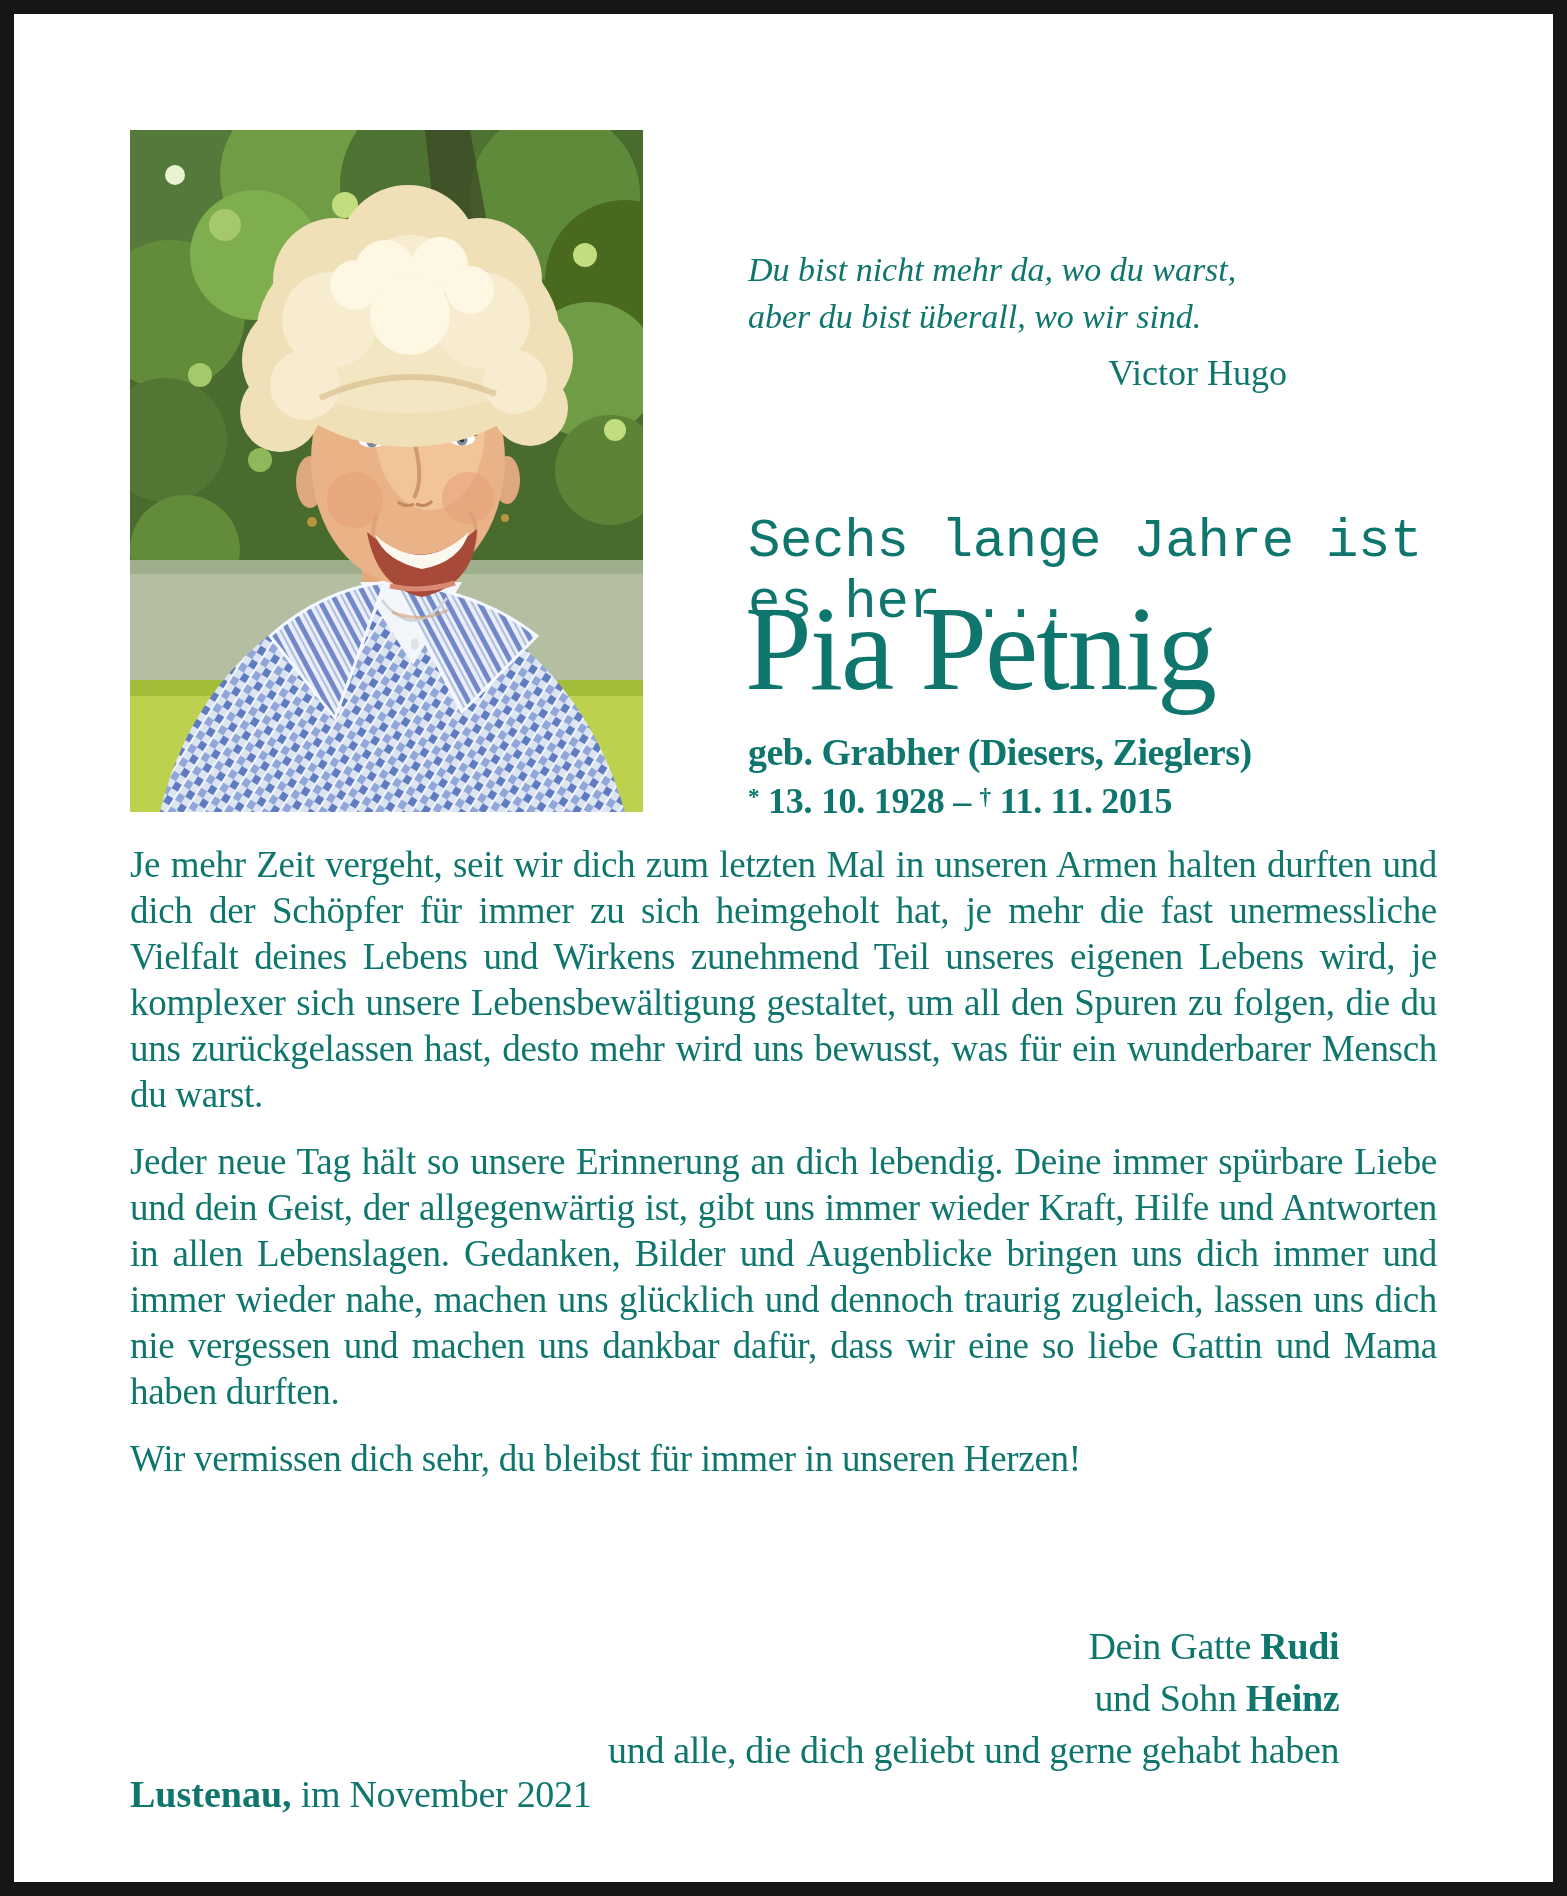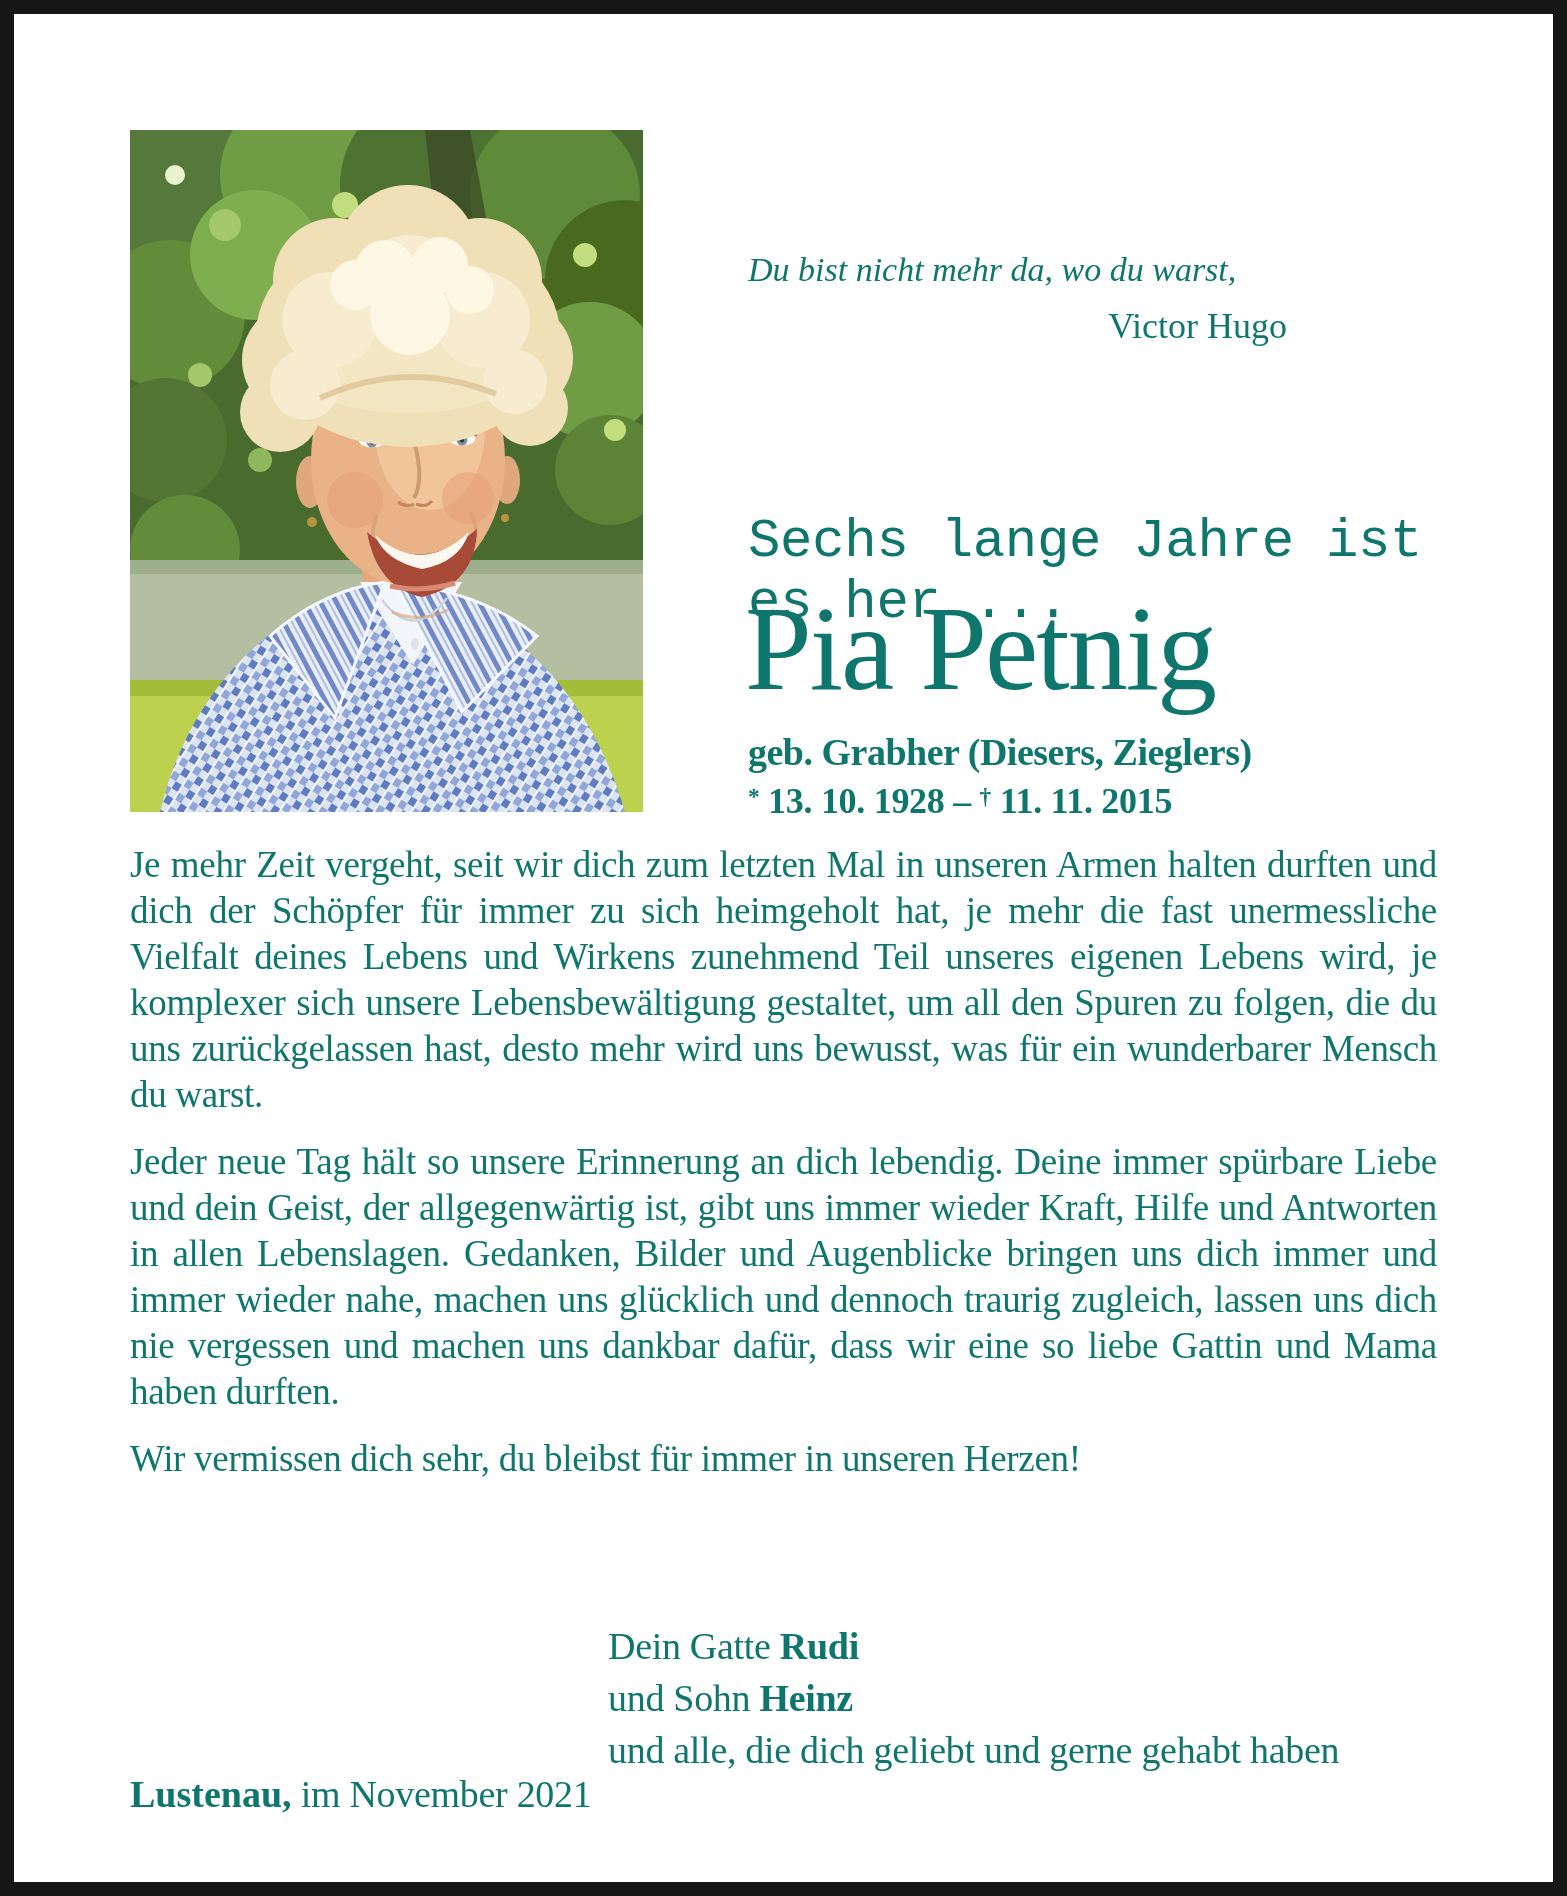--- a/index.html
+++ b/index.html
@@ -51,21 +51,21 @@
     position:absolute;left:116px;top:828px;width:1307px;
   }
   .obit-body p{
     margin:0 0 21px 0;
     font-size:37px;line-height:46px;
     text-align:justify;letter-spacing:-0.3px;
     hyphens:auto;-webkit-hyphens:auto;
   }
   .signature{
     position:absolute;left:594px;top:1606px;
-    font-size:38px;line-height:52px;letter-spacing:-0.3px;white-space:nowrap;
+    font-size:38px;line-height:52px;letter-spacing:-0.3px;white-space:nowrap;text-align:right;
   }
   .dateline{
     position:absolute;left:116px;top:1758px;
     font-size:38px;letter-spacing:-0.3px;white-space:nowrap;
   }
   .dateline b{letter-spacing:0;text-align:right;}
 </style>
 </head>
 <body>
 
@@ -172,20 +172,21 @@
       <circle cx="310" cy="135" r="28" fill="#fdf7e3"></circle>
       <circle cx="225" cy="155" r="25" fill="#fdf7e3"></circle>
       <circle cx="340" cy="160" r="24" fill="#fdf7e3"></circle>
       <circle cx="280" cy="185" r="40" fill="#fdf7e3"></circle>
       <path d="M190,268 Q278,228 366,264" stroke="#d9bf8e" stroke-width="6" fill="none" opacity="0.7"></path>
     </svg>
   </div>
 
   <div class="quote-block">
     <div>Du bist nicht mehr da, wo du warst,</div>
+    <div>aber du bist überall, wo wir sind.</div>
     <div class="quote-attr">Victor Hugo</div>
   </div>
 
   <div class="intro">Sechs lange Jahre ist es her ...</div>
   <h1 class="name">Pia Petnig</h1>
   <div class="maiden">geb. Grabher (Diesers, Zieglers)</div>
   <div class="dates"><span class="sup">*</span><span> 13. 10. 1928 – </span><span class="sup">†</span><span> 11. 11. 2015</span></div>
 
   <div class="obit-body">
     <p>Je mehr Zeit vergeht, seit wir dich zum letzten Mal in unseren Armen halten durften und dich der Schöpfer für immer zu sich heimgeholt hat, je mehr die fast unermessliche Vielfalt deines Lebens und Wirkens zunehmend Teil unseres eigenen Lebens wird, je komplexer sich unsere Lebensbewältigung gestaltet, um all den Spuren zu folgen, die du uns zurückgelassen hast, desto mehr wird uns bewusst, was für ein wunderbarer Mensch du warst.</p>

